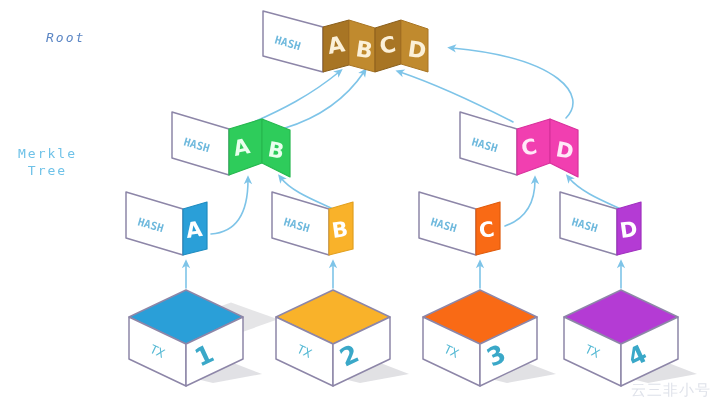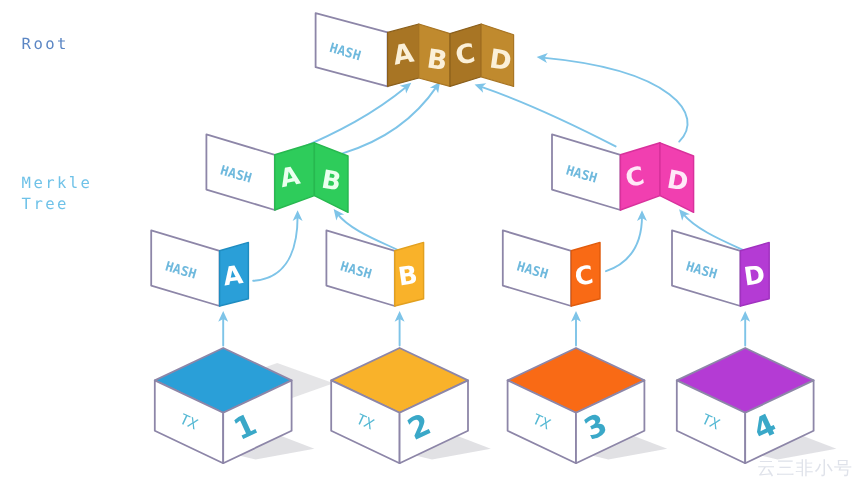--- a/index.html
+++ b/index.html
@@ -27,21 +27,21 @@
     color: #5b86c4;
     font-family: "DejaVu Sans Mono", monospace;
     font-size: 13px;
     letter-spacing: 2px;
     line-height: 17px;
     white-space: pre-line;
     user-select: none;
   }
   .row-label.merkle { color: #6fc2e8; }
   .row-label.data { color: #7b86b8; }
-  #label-root  { left: 18px; top: 29px; }
+  #label-root  { left: 46px; top: 29px; font-style: italic; }
   #label-merkle{ left: 18px; top: 145px; }
   #label-data  { left: 30px; top: 313px; }
   .watermark {
     position: absolute;
     right: 8px;
     bottom: 12px;
     font-family: "DejaVu Sans", sans-serif;
     font-size: 15px;
     letter-spacing: 1px;
     color: #dfe2ea;
@@ -185,17 +185,17 @@
       <path d="M375,28 L401,20 L401,64 L375,72 Z" fill="#a87524" stroke="#8a5f1c" stroke-width="1" stroke-linejoin="round"></path>
       <path d="M401,20 L428,29 L428,72 L401,64 Z" fill="#c08a2e" stroke="#a87524" stroke-width="1" stroke-linejoin="round"></path>
       <text x="329" y="54" fill="#fbf0d8" font-family="DejaVu Sans, sans-serif" font-size="22" font-weight="700" transform="rotate(-10 329 54)">A</text>
       <text x="355" y="56" fill="#fbf0d8" font-family="DejaVu Sans, sans-serif" font-size="22" font-weight="700" transform="rotate(8 355 56)">B</text>
       <text x="381" y="54" fill="#fbf0d8" font-family="DejaVu Sans, sans-serif" font-size="22" font-weight="700" transform="rotate(-10 381 54)">C</text>
       <text x="407" y="56" fill="#fbf0d8" font-family="DejaVu Sans, sans-serif" font-size="22" font-weight="700" transform="rotate(8 407 56)">D</text>
     </g>
   </svg>
 
   <div class="row-label" id="label-root" style="color: rgb(91, 134, 196);">Root</div>
-  <div class="row-label merkle" id="label-merkle" style="color: rgb(111, 194, 232);">Merkle
+  <div class="row-label merkle" id="label-merkle" style="color: rgb(111, 194, 232); text-align: center;">Merkle
 Tree</div>
 
   <div class="watermark">云三非小号</div>
 </div>
 
 </body></html>

